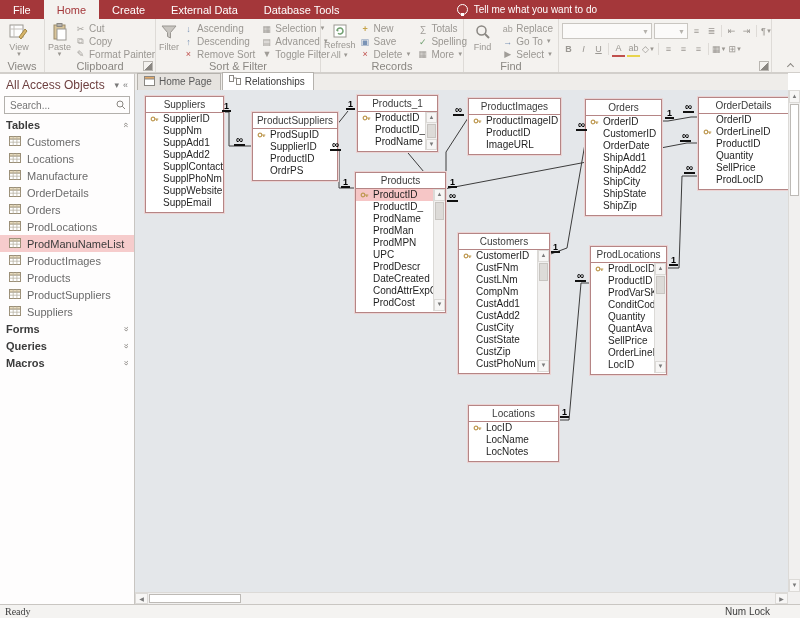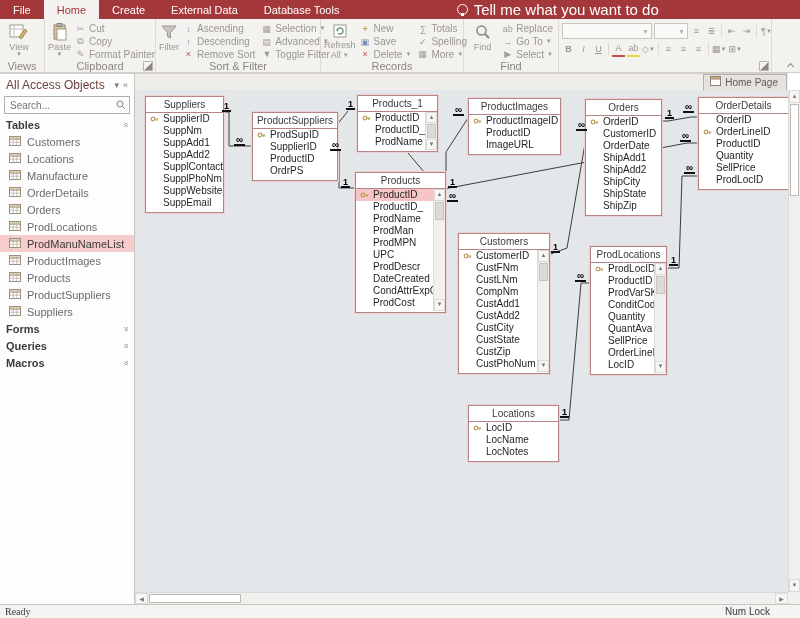--- a/index.html
+++ b/index.html
@@ -3,21 +3,21 @@
 <meta charset="utf-8">
 <style>
   html,body{margin:0;padding:0;}
   body{width:800px;height:618px;position:relative;overflow:hidden;background:#fff;
        font-family:"Liberation Sans",sans-serif;-webkit-font-smoothing:antialiased;}
   
   .tabbar{position:absolute;left:0;top:0;width:800px;height:19px;background:#A4373A;display:flex;align-items:stretch;}
   .tab{color:#fff;font-size:11px;padding:0 13px;display:flex;align-items:center;cursor:default;white-space:nowrap;}
   .tab.active{background:#F4F2EF;color:#A4373A;}
   .tab.contextual{margin-left:26px;margin-top:28px;}
-  .tellme{display:flex;align-items:center;gap:6px;color:#fff;font-size:15px;margin-left:18px;white-space:nowrap;}
+  .tellme{display:flex;align-items:center;gap:6px;color:#fff;font-size:10px;margin-left:18px;white-space:nowrap;}
   .bulb{width:9px;height:9px;border:1px solid #fff;border-radius:50%;position:relative;}
   .bulb:after{content:"";position:absolute;left:3px;top:8px;width:3px;height:3px;background:#fff;}
   
   .ribbon{position:absolute;left:0;top:19px;width:800px;height:53px;background:#F4F2EF;border-bottom:1px solid #D2CFCB;display:flex;}
   .rgroup{position:relative;border-right:1px solid #DEDBD7;padding:2px 3px 12px 3px;display:flex;gap:2px;}
   .glabel{position:absolute;bottom:0;left:0;right:0;text-align:center;font-size:11px;color:#8a8782;pointer-events:none;}
   .launcher{position:absolute;right:2px;bottom:1px;width:8px;height:8px;border:1px solid #b9b6b1;
             background:linear-gradient(135deg,transparent 55%,#8a8782 55%);}
   .bbtn{width:32px;display:flex;flex-direction:column;align-items:center;justify-content:flex-start;font-size:9px;color:#9a9792;text-align:center;line-height:10px;}
   .bicon{height:20px;display:flex;align-items:center;justify-content:center;margin-top:1px;}
@@ -43,21 +43,21 @@
   .navhicon{font-size:9px;color:#7a7a7a;padding:0 2px;}
   .navsearch{margin:2px 4px;height:16px;border:1px solid #b3b0ac;display:flex;align-items:center;padding:0 3px;}
   .navsearch input{border:none;outline:none;flex:1;font-size:10px;color:#8a8782;width:100px;font-family:"Liberation Sans",sans-serif;background:transparent;}
   .nsec{display:flex;align-items:center;padding:3px 6px 2px 6px;}
   .nsec .nlabel{font-size:11px;font-weight:bold;color:#3b3b3b;flex:1;}
   .nchev{font-size:9px;color:#8a8782;display:inline-block;}
   .nchev.up{transform:rotate(90deg);} .nchev.down{transform:rotate(-90deg);}
   .nitem{display:flex;align-items:center;gap:6px;padding:2px 4px 2px 9px;font-size:11px;color:#6b6b6b;height:13px;}
   .nitem.sel{background:#F6CCCC;color:#3b3b3b;}
   
-  .doctabs{position:absolute;left:135px;top:73px;width:653px;height:17px;background:#EFEDEA;border-top:1px solid #D2CFCB;display:flex;align-items:flex-end;padding-left:2px;box-sizing:border-box;flex-direction:column;}
+  .doctabs{position:absolute;left:135px;top:73px;width:653px;height:17px;background:#EFEDEA;border-top:1px solid #D2CFCB;display:flex;align-items:flex-end;padding-left:2px;box-sizing:border-box;}
   .dtab{display:flex;align-items:center;gap:4px;font-size:10px;color:#5a5a5a;background:#E6E3DF;border:1px solid #b5b2ad;border-bottom:none;padding:1px 8px 2px 6px;margin-right:1px;height:13px;}
   .dtab.active{background:#fff;color:#3b3b3b;height:14px;}
   
   .canvas{position:absolute;left:135px;top:90px;width:653px;height:502px;background:#E4E7EA;overflow:hidden;}
   .canvas svg{position:absolute;left:0;top:0;z-index:1;}
   .tbox{position:absolute;background:#fff;border:1px solid #B58585;box-shadow:0 0 0 1px #EBD3D3;z-index:2;}
   .ttitle{height:15px;line-height:15px;text-align:center;font-size:10px;color:#3b3b3b;border-bottom:1px solid #B58585;background:#fff;}
   .frow{height:12px;line-height:12px;font-size:10px;color:#1f1f1f;padding-left:17px;position:relative;white-space:nowrap;overflow:hidden;}
   .frow.sel{background:#F6C6C6;}
   .frow .keyic{position:absolute;left:4px;top:2px;}

